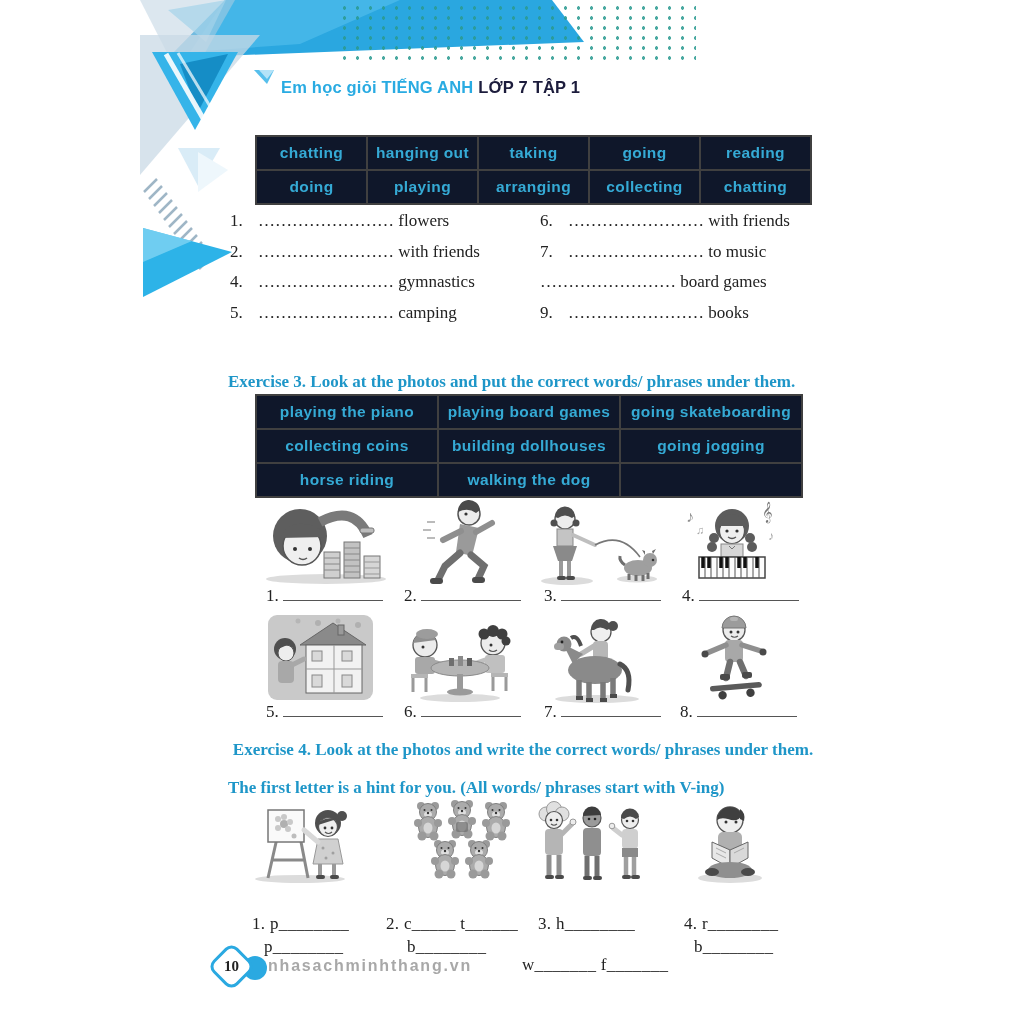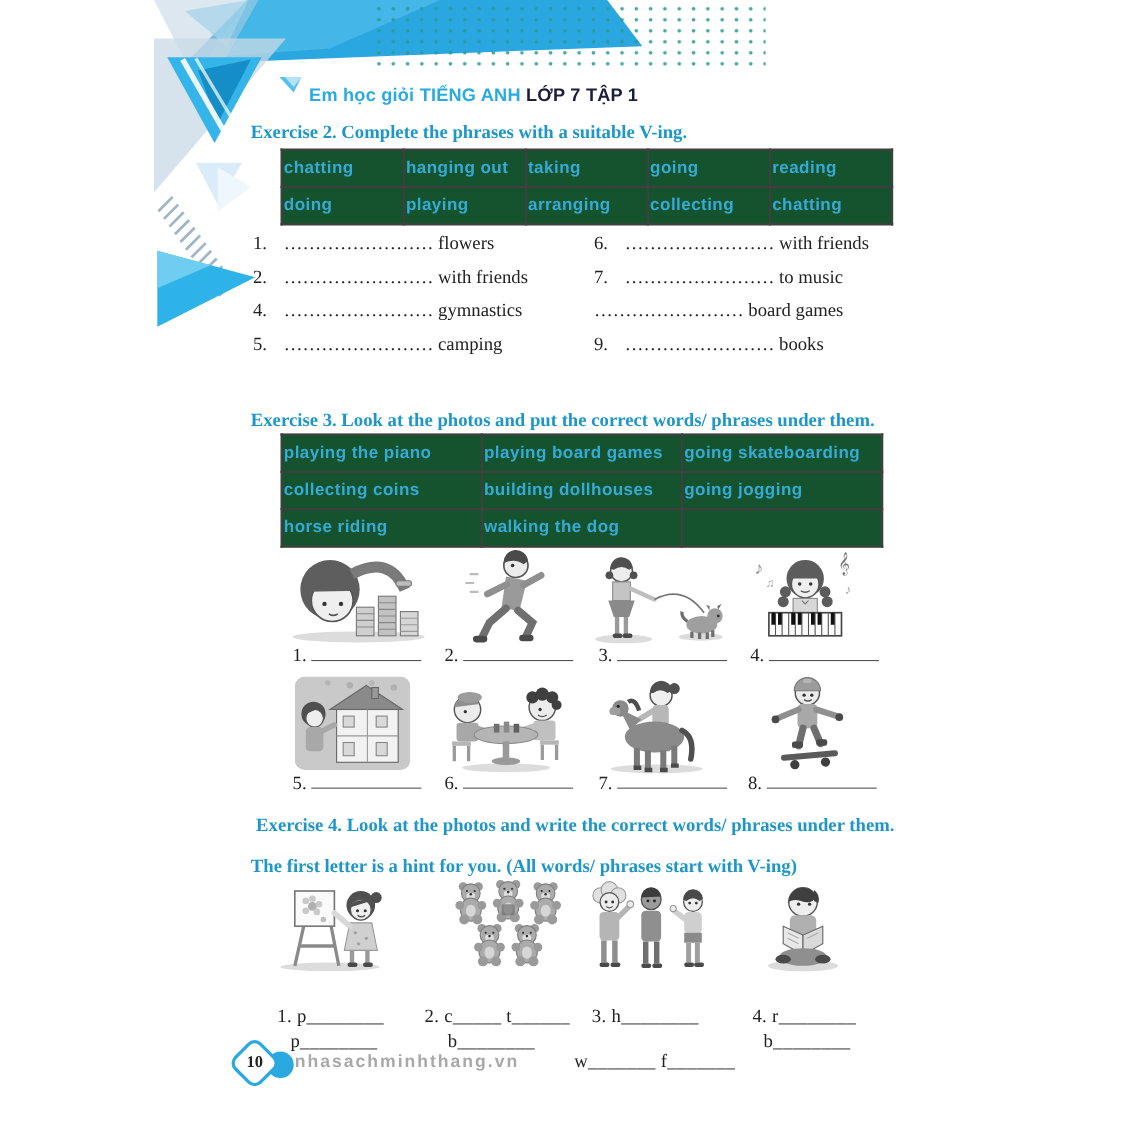--- a/index.html
+++ b/index.html
@@ -15,21 +15,21 @@
   
   .brand{left:281px;top:78px;font-family:"Liberation Sans", sans-serif;font-weight:bold;
          font-size:16.5px;letter-spacing:.2px;white-space:nowrap;}
   .brand .blue{color:#29abe2;}
   .brand .dark{color:#1c1c3c;}
 
   .ex-title{font-family:"Liberation Serif", serif;font-weight:bold;font-size:17px;color:#1e96c8;white-space:nowrap;}
 
   
   table.bank{border-collapse:collapse;table-layout:fixed;}
-  table.bank td{border:2px solid #404040;background:#14532d;height:30px;
+  table.bank td{border:2px solid #404040;background:#0f172a;height:30px;text-align:center;
       vertical-align:middle;font-family:"Liberation Sans", sans-serif;font-size:15.5px;
       color:#35aad5;letter-spacing:.4px;font-weight:bold;}
   table.t1 td{width:107px;}
   table.t2 td{width:178px;}
 
   
   .list{font-size:17px;line-height:30.6px;white-space:nowrap;}
   .list .num{display:inline-block;min-width:28px;}
 
   
@@ -77,21 +77,20 @@
 
   <svg class="abs" style="left:254px;top:70px" width="20" height="16" viewBox="0 0 20 16">
     <polygon points="0,0 20,0 13,14" fill="#56bfec"></polygon>
     <polygon points="5,0 20,0 13,9" fill="#b4e3f8"></polygon>
   </svg>
   <div class="abs brand">
     <span class="blue">Em học giỏi TIẾNG ANH</span>
     <span class="dark">LỚP 7 TẬP 1</span>
   </div>
 
-  <div class="abs ex-title" style="left:228px;top:110px">Exercise 2. Complete the phrases with a suitable V-ing.</div>
 
   <table class="abs bank t1" style="left:255px;top:135px">
     <tbody>
         <tr>
       <td>chatting</td>
       <td>hanging out</td>
       <td>taking</td>
       <td>going</td>
       <td>reading</td>
     </tr>

